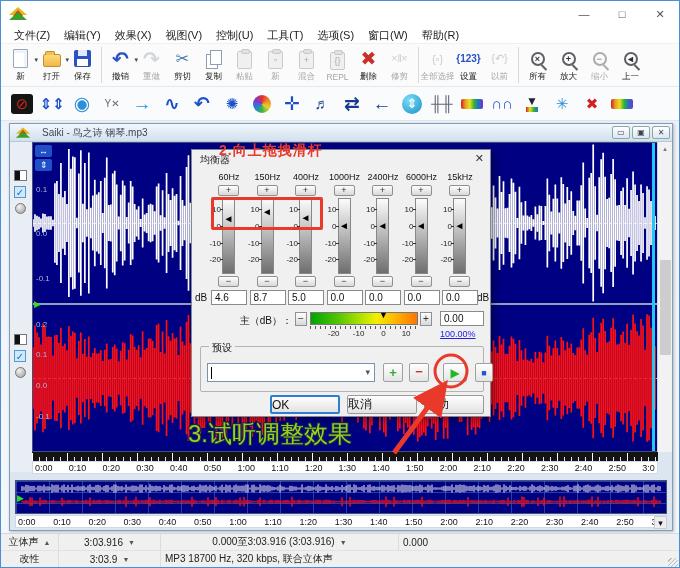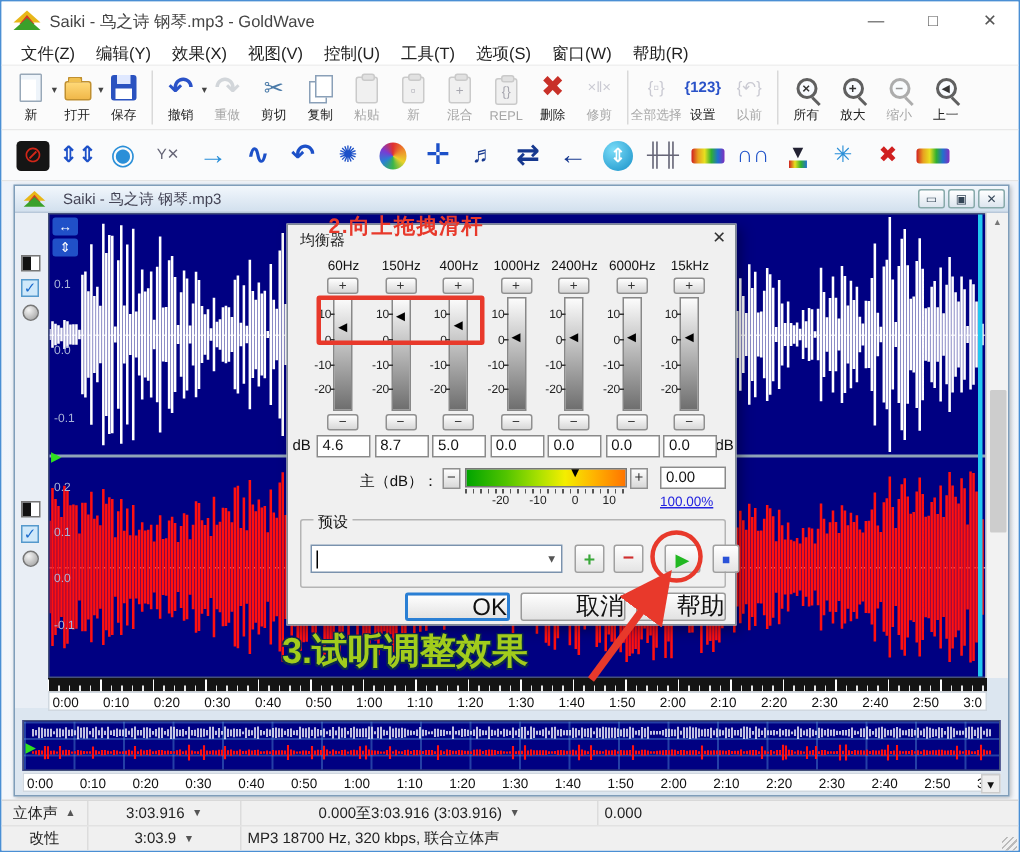--- a/index.html
+++ b/index.html
@@ -126,28 +126,28 @@
 #presetgrp{position:absolute;left:8px;top:196px;width:284px;height:46px;border:1px solid #b4b4b4;border-radius:2px}
 #presetlab{position:absolute;left:8px;top:-6px;background:#f0f0f0;padding:0 3px;font-size:10px;color:#111}
 #combo{position:absolute;left:6px;top:16px;width:168px;height:19px;background:#fff;border:1px solid #7a92ad}
 #combo .cursor{position:absolute;left:3px;top:3px;width:1px;height:12px;background:#000}
 #combo .caret{position:absolute;right:4px;top:3px;font-size:9px;color:#555}
 .pbtn{position:absolute;top:16px;width:20px;height:19px;border:1px solid #a0a0a0;background:linear-gradient(#fff,#e4e4e4);text-align:center;border-radius:2px}
 #padd{left:182px;color:#3aa83a;font-size:13px;font-weight:bold;line-height:17px}
 #prem{left:208px;color:#d03030;font-size:13px;font-weight:bold;line-height:15px}
 #pplay{left:242px;width:24px;color:#22b822;font-size:12px;line-height:18px}
 #pstop{left:274px;width:18px;color:#2a52d8;font-size:9px;line-height:18px}
-.dlgbtn{position:absolute;top:245px;height:19px;border:1px solid #9a9a9a;background:linear-gradient(#fefefe,#e2e2e2);font-size:16px;text-align:right;line-height:17px;color:#111;border-radius:2px}
+.dlgbtn{position:absolute;top:245px;height:19px;border:1px solid #9a9a9a;background:linear-gradient(#fefefe,#e2e2e2);font-size:12px;text-align:left;line-height:17px;color:#111;border-radius:2px}
 #btnok{left:78px;width:70px;border:2px solid #2a7fd4}
 #btncancel{left:155px;width:70px}
 #btnhelp{left:232px;width:60px}
 
 #anno-step2{position:absolute;left:218px;top:141px;font-size:14px;font-weight:bold;color:#e8392b;z-index:9;letter-spacing:1px;white-space:nowrap}
 #anno-rect{position:absolute;left:210px;top:196px;width:112px;height:33px;border:3px solid #e8392b;z-index:9;border-radius:2px}
-#anno-step3{position:absolute;left:187px;top:417px;font-size:24px;font-weight:bold;color:#a2cc1c;z-index:9;white-space:nowrap;text-shadow:1px 1px 0 #0a2a4a,-1px -1px 0 #0a2a4a,1px -1px 0 #0a2a4a,-1px 1px 0 #0a2a4a}
+#anno-step3{position:absolute;left:187px;top:417px;font-size:24px;font-weight:normal;color:#a2cc1c;z-index:9;white-space:nowrap;text-shadow:1px 1px 0 #0a2a4a,-1px -1px 0 #0a2a4a,1px -1px 0 #0a2a4a,-1px 1px 0 #0a2a4a}
 #annosvg{position:absolute;left:0;top:0;width:680px;height:568px;z-index:10;pointer-events:none}
 
 #statusbar{position:absolute;left:0;top:532px;width:100%;height:36px;background:#f0f0f0;border-top:1px solid #d8d8d8;font-size:10px}
 .srow{display:flex;height:17px;border-bottom:1px solid #e2e2e2}
 .scell{display:flex;align-items:center;justify-content:center;border-right:1px solid #dcdcdc;padding:0 4px;white-space:nowrap;overflow:hidden}
 .scell:last-child{border-right:none;justify-content:flex-start}
 .sarr{font-size:7px;color:#555;margin-left:5px}
 .st{color:#222}
 #grip{position:absolute;right:1px;bottom:1px;width:10px;height:10px;background:repeating-linear-gradient(135deg,transparent 0 2px,#bbb 2px 3px)}
 </style>
@@ -155,21 +155,20 @@
 <body>
 
 <div id="app">
 
   <div id="titlebar">
     <span class="logo">
         <i class="l1"></i>
         <i class="l3"></i>
         <i class="l2"></i>
       </span>
-    <span class="t">Saiki - 鸟之诗 钢琴.mp3 - GoldWave</span>
     <span class="caps">
       <span class="cap">—</span>
       <span class="cap">□</span>
       <span class="cap">✕</span>
     </span>
   </div>
 
   <div id="menubar">
       <span class="mitem">文件(Z)</span>
       <span class="mitem">编辑(Y)</span>

